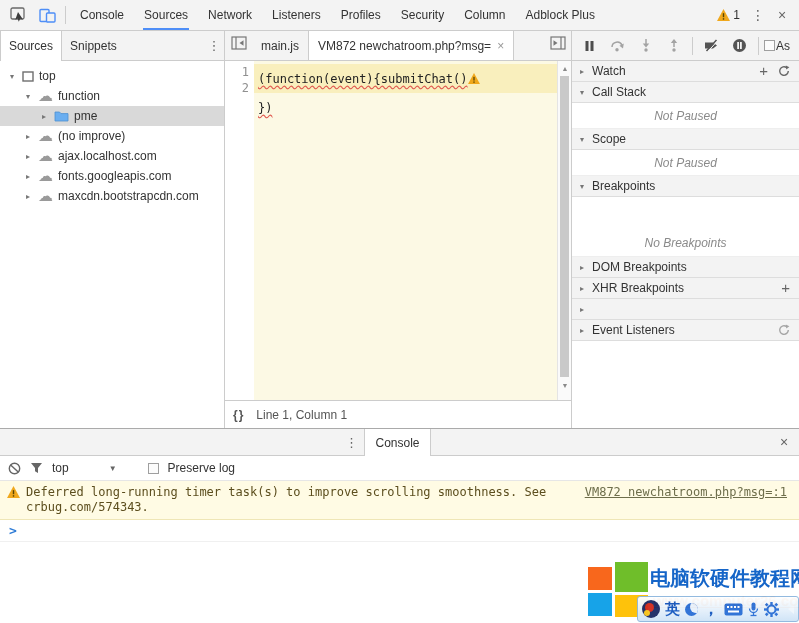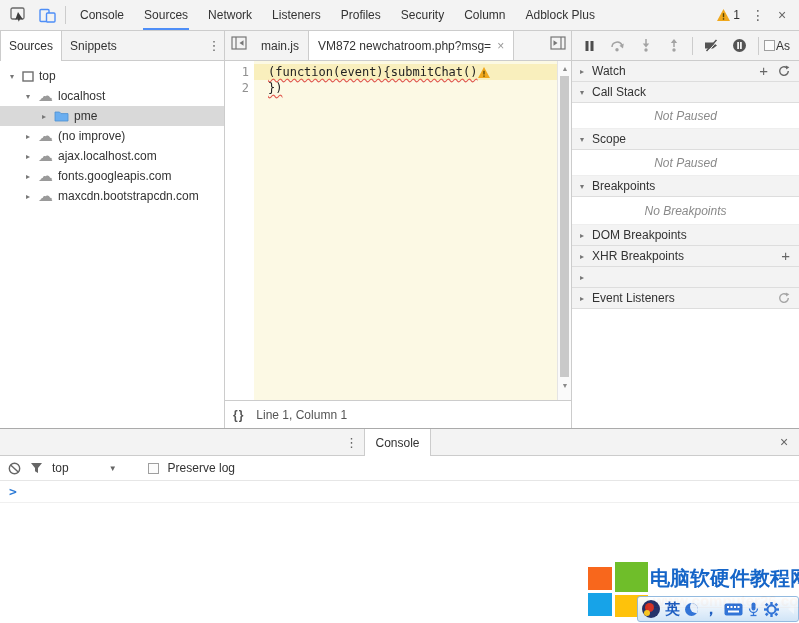--- a/index.html
+++ b/index.html
@@ -41,34 +41,34 @@
   .tw { width:10px; text-align:center; color:#767676; font-size:8px; flex:none; }
   .cloud { color:#9a9a9a; font-size:15px; line-height:12px; font-family:"DejaVu Sans",sans-serif; }
   .ind1 { padding-left:7px; } .ind2 { padding-left:23px; } .ind3 { padding-left:39px; }
 
   .editor { width:347px; border-right:1px solid #ccc; display:flex; flex-direction:column; background:#fff; }
   .code-area { height:339px; display:flex; position:relative; background:#fcf9e4; }
   .gutter { width:29px; background:#fff; color:#909090; text-align:right; padding:3px 5px 0 0;
     font-family:"DejaVu Sans Mono","Liberation Mono",monospace; font-size:12px; line-height:16px; }
   .codecol { flex:1; padding-top:3px; font-family:"DejaVu Sans Mono","Liberation Mono",monospace;
     font-size:12px; line-height:16px; color:#222; }
-  .cline { height:16px; padding-left:14px; display:flex; align-items:center; white-space:pre; }
+  .cline { height:29px; padding-left:4px; display:flex; align-items:center; white-space:pre; }
   .cline.cur { background:#f9efbd; }
   .squiggle { text-decoration:underline; text-decoration-style:wavy; text-decoration-color:#e05a50; text-underline-offset:2px; }
   .vscroll { position:absolute; right:0; top:0; bottom:0; width:14px; background:#fafafa; border-left:1px solid #e4e4e4; }
   .varrow { position:absolute; left:0; width:14px; height:14px; display:flex; align-items:center; justify-content:center;
     color:#8a8a8a; font-size:7px; }
   .vthumb { position:absolute; left:2px; right:2px; top:15px; bottom:23px; background:#c9c9c9; }
   .status-bar { height:28px; border-top:1px solid #ccc; background:#fff; display:flex; align-items:center; gap:12px; padding:0 8px; color:#555; }
   .brace { font-weight:bold; color:#555; letter-spacing:1px; }
 
   .debugger { flex:1; background:#fff; overflow:hidden; }
   .dsec { height:21px; background:#f3f3f3; border-bottom:1px solid #ddd; display:flex; align-items:center; gap:5px; padding:0 5px; color:#333; }
   .dmsg { height:26px; display:flex; align-items:center; justify-content:center; color:#8a8a8a; font-style:italic; border-bottom:1px solid #eee; background:#fff; }
-  .dmsg.tall { height:28px; }
+  .dmsg.tall { height:28px;margin-top:32px; }
   .dright { margin-left:auto; display:flex; align-items:center; gap:10px; padding-right:4px; }
   .plus { color:#666; font-size:15px; line-height:10px; }
 
   
   .drawer { height:195px; border-top:1px solid #aaa; display:flex; flex-direction:column; background:#fff; }
   .drawer-tabs { height:27px; background:#f3f3f3; border-bottom:1px solid #ccc; display:flex; align-items:stretch; }
   .dtab { padding:0 10px; display:flex; align-items:center; background:#fff; border-left:1px solid #ccc; border-right:1px solid #ccc; margin-bottom:-1px; }
   .drawer-x { margin-left:auto; width:30px; display:flex; align-items:center; justify-content:center; color:#666; font-size:14px; }
   .filter-row { height:25px; border-bottom:1px solid #e6e6e6; display:flex; align-items:center; gap:9px; padding:0 8px; }
   .ctx { display:flex; align-items:center; gap:40px; color:#333; }
@@ -248,21 +248,21 @@
     <div class="titem ind1">
       <span class="tw">▾</span>
       <svg width="12" height="11" viewBox="0 0 12 11">
         <rect x="1" y="1" width="10" height="9" fill="none" stroke="#6e6e6e" stroke-width="1.4"></rect>
       </svg>
       <span>top</span>
     </div>
     <div class="titem ind2">
       <span class="tw">▾</span>
       <span class="cloud">☁</span>
-      <span>localhost</span>
+      <span>function</span>
     </div>
     <div class="titem ind3 sel">
       <span class="tw">▸</span>
       <svg width="15" height="12" viewBox="0 0 15 12">
         <path d="M1 2 h4.5 l1.5 1.6 H14 V11 H1 Z" fill="#6aaef0" stroke="#4d8fd1" stroke-width="0.8"></path>
       </svg>
       <span>pme</span>
     </div>
     <div class="titem ind2">
       <span class="tw">▸</span>
@@ -390,20 +390,32 @@
     </svg>
     <svg width="13" height="12" viewBox="0 0 13 12">
       <path d="M1 1 H12 L8 6 V11 L5 9.3 V6 Z" fill="#666"></path>
     </svg>
     <span class="ctx">
       <span>top</span>
       <span class="dd-arrow">▼</span>
     </span>
     <span class="cb" style="margin-left:22px"></span>
     <span>Preserve log</span>
+  </div>
+  <div class="warn-row">
+    <svg width="13" height="12" viewBox="0 0 13 12" style="margin-top:1px">
+      <path d="M6.5 0 L13 12 L0 12 Z" fill="#f0a81c"></path>
+      <rect x="5.8" y="4.2" width="1.4" height="4" fill="#574400"></rect>
+      <rect x="5.8" y="9.2" width="1.4" height="1.5" fill="#574400"></rect>
+    </svg>
+    <span class="warn-txt">
+      <span>Deferred long-running timer task(s) to improve scrolling smoothness. See</span><br>
+      <span>crbug.com/574343.</span>
+    </span>
+    <span class="warn-link">VM872 newchatroom.php?msg=:1</span>
   </div>
   <div class="prompt-row">
     <span class="prompt">&gt;</span>
   </div>
 </div>
 
 <div class="wm-logo">
   <div class="wm-sq sq-o"></div>
   <div class="wm-sq sq-g"></div>
   <div class="wm-sq sq-b"></div>

